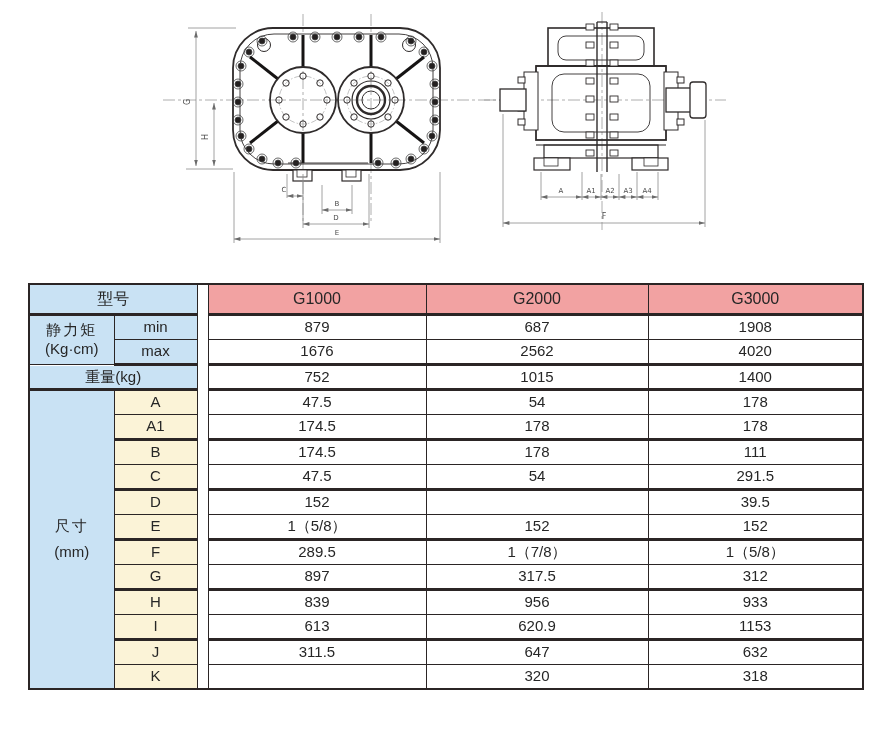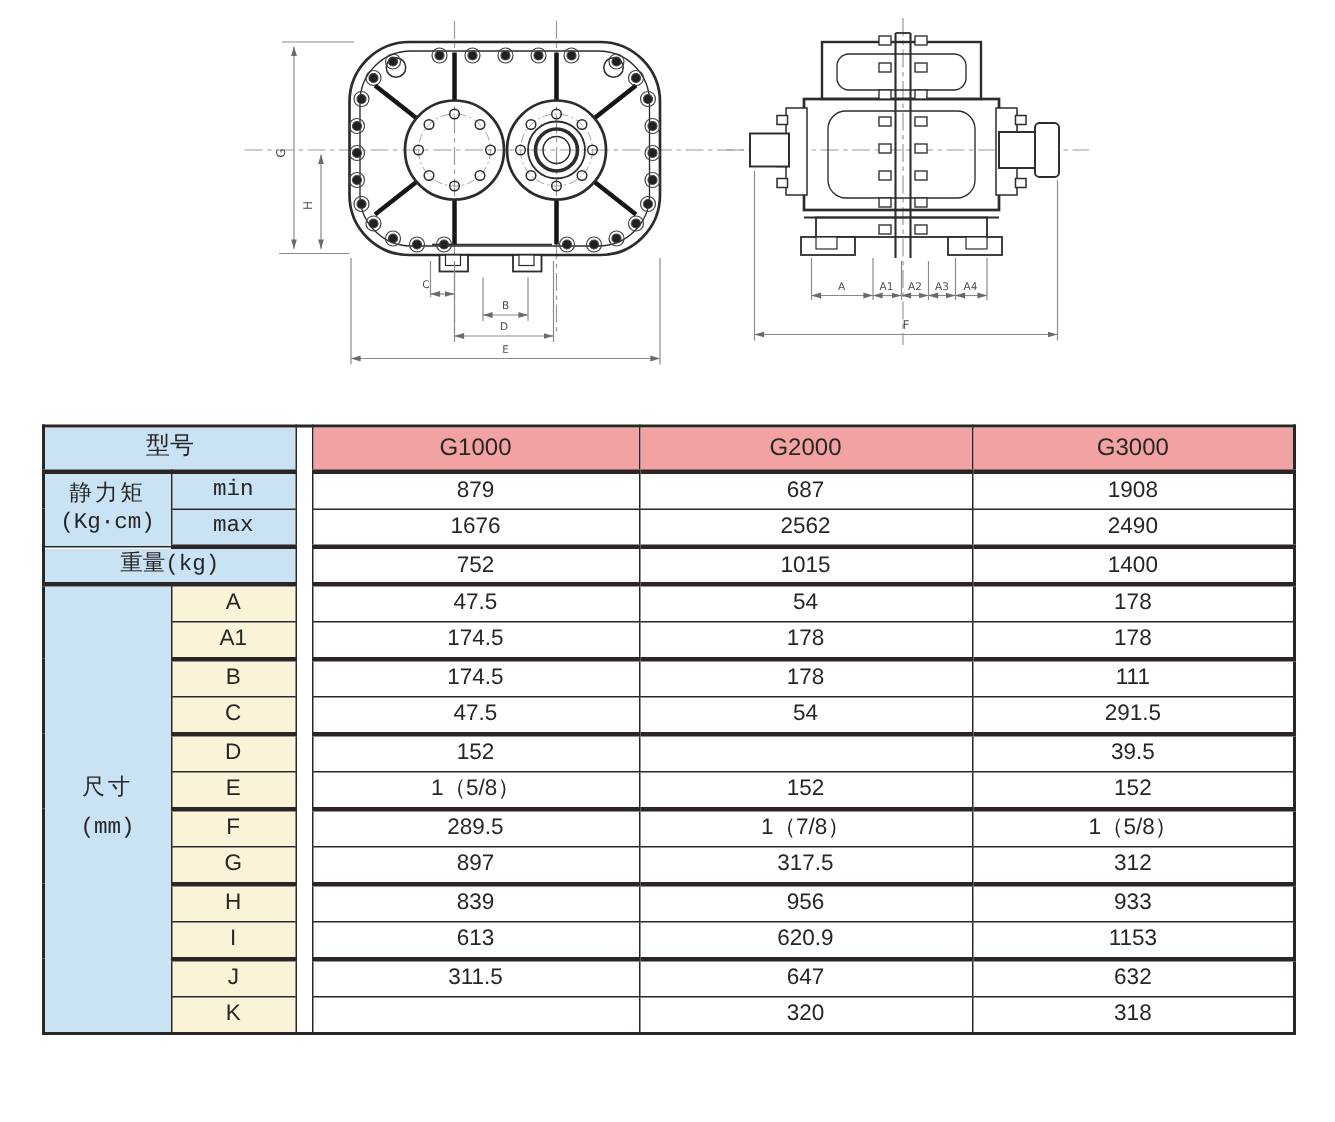--- a/index.html
+++ b/index.html
@@ -22,21 +22,21 @@
   }
   table.spec td{
     border:1.5px solid var(--bd);
     text-align:center;vertical-align:middle;
     font-size:15px;line-height:1.2;padding:0;overflow:hidden;
     color:#262626;
   }
   tr.r{height:25px;}
   tr.hdr{height:30px;}
   tr.hdr td{font-size:16px;}
-  .blue{background:var(--blue);font-family:Liberation Mono, monospace;}
+  .blue{background:var(--blue);}
   .pink{background:var(--pink);}
   .yellow{background:var(--cream);}
   .thickb{border-bottom-width:3px !important;}
   td.spacer{
     background:#fff;border-top:none;border-bottom:none;
     border-left:1.5px solid var(--bd);border-right:1.5px solid var(--bd);
   }
   .two-line div{line-height:1.25;text-align:center;}
   .cn{letter-spacing:2px;}
   td.dims-hdr{vertical-align:middle;margin-left:24px;}
@@ -326,21 +326,21 @@
       </td>
       <td class="blue">min</td>
       <td>879</td>
       <td>687</td>
       <td>1908</td>
     </tr>
     <tr class="r">
       <td class="blue thickb">max</td>
       <td class="thickb">1676</td>
       <td class="thickb">2562</td>
-      <td class="thickb">2490</td>
+      <td class="thickb">4020</td>
     </tr>
     <tr class="r">
       <td class="blue thickb" colspan="2">重量(kg)</td>
       <td class="thickb">752</td>
       <td class="thickb">1015</td>
       <td class="thickb">1400</td>
     </tr>
     <tr class="r">
       <td class="blue two-line dims-hdr" rowspan="12">
         <div class="cn">尺寸</div>

